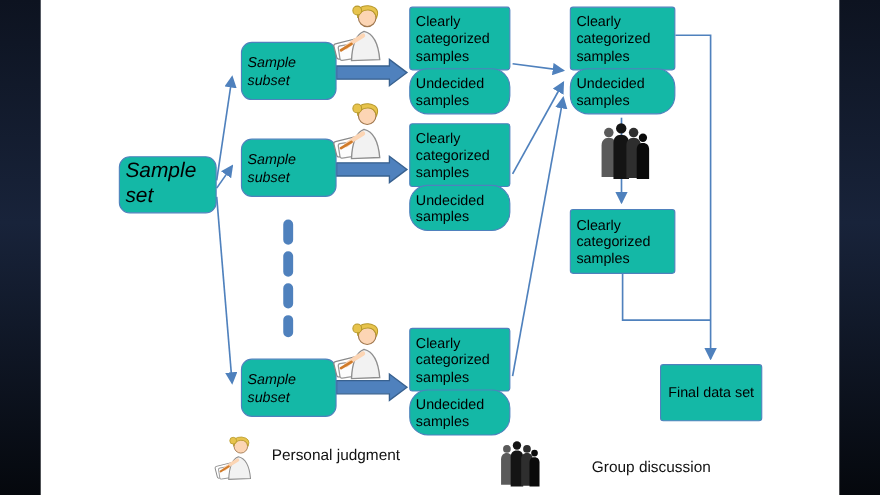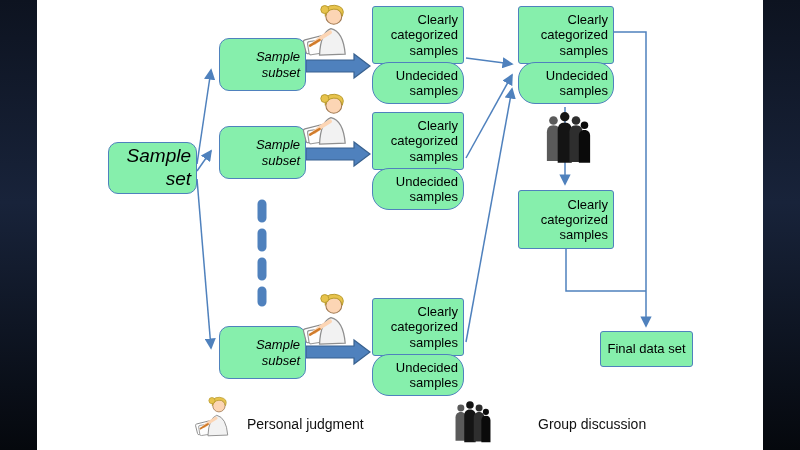--- a/index.html
+++ b/index.html
@@ -14,24 +14,24 @@
   .letterbox {
     position:absolute; top:0; bottom:0; width:37px;
     background:linear-gradient(180deg,#0d1320 0%, #18233a 45%, #05080d 100%);
     z-index:5;
   }
   .letterbox.left  { left:0; }
   .letterbox.right { right:0; }
 
   .node {
     position:absolute;
-    background:#86efac;
+    background:#14b8a6;
     border:1.6px solid #4f81bd;
     display:flex; align-items:center; justify-content:center;
-    text-align:right;
+    text-align:left;
     font-size:13px; line-height:1.18;
     padding:2px 5px;
     z-index:3;
   }
   .rounded { border-radius:10px;font-style:italic; }
   .square  { border-radius:3px; }
   .big     { font-size:19px; line-height:1.2; }
 
   .stack { position:absolute; display:flex; flex-direction:column; z-index:3; }
   .stack .node { position:relative; width:100%; }
@@ -141,37 +141,37 @@
   <div class="node square" style="height:42px;">Undecided samples</div>
 </div>
 
 <div class="stack" style="left:518px; top:6px; width:96px;">
   <div class="node square" style="height:58px;">Clearly categorized samples</div>
   <div class="node square" style="height:42px;">Undecided samples</div>
 </div>
 
 <div class="node square" style="left:518px; top:190px; width:96px; height:59px;">Clearly categorized samples</div>
 
-<div class="node square" style="left:600px; top:331px; width:93px; height:36px;">Final data set</div>
+<div class="node square" style="left:600px; top:331px; width:93px; height:52px;">Final data set</div>
 
 <svg class="icon" style="left:300px; top:1px;  width:60px; height:57px;">
     <use href="#icon-person"></use>
   </svg>
 <svg class="icon" style="left:300px; top:90px; width:60px; height:57px;">
     <use href="#icon-person"></use>
   </svg>
 <svg class="icon" style="left:300px; top:290px;width:60px; height:57px;">
     <use href="#icon-person"></use>
   </svg>
 
 <svg class="icon" style="left:545px; top:108px; width:47px; height:57px;">
     <use href="#icon-group"></use>
   </svg>
 
 <svg class="icon" style="left:194px; top:392px; width:44px; height:48px;">
     <use href="#icon-person"></use>
   </svg>
-<div class="legend-label" style="left:247px; top:416px;">Personal judgment</div>
+<div class="legend-label" style="left:247px; top:405px;">Personal judgment</div>
 
 <svg class="icon" style="left:454px; top:398px; width:38px; height:46px;">
     <use href="#icon-group"></use>
   </svg>
 <div class="legend-label" style="left:538px; top:416px;">Group discussion</div>
 
 </body></html>

